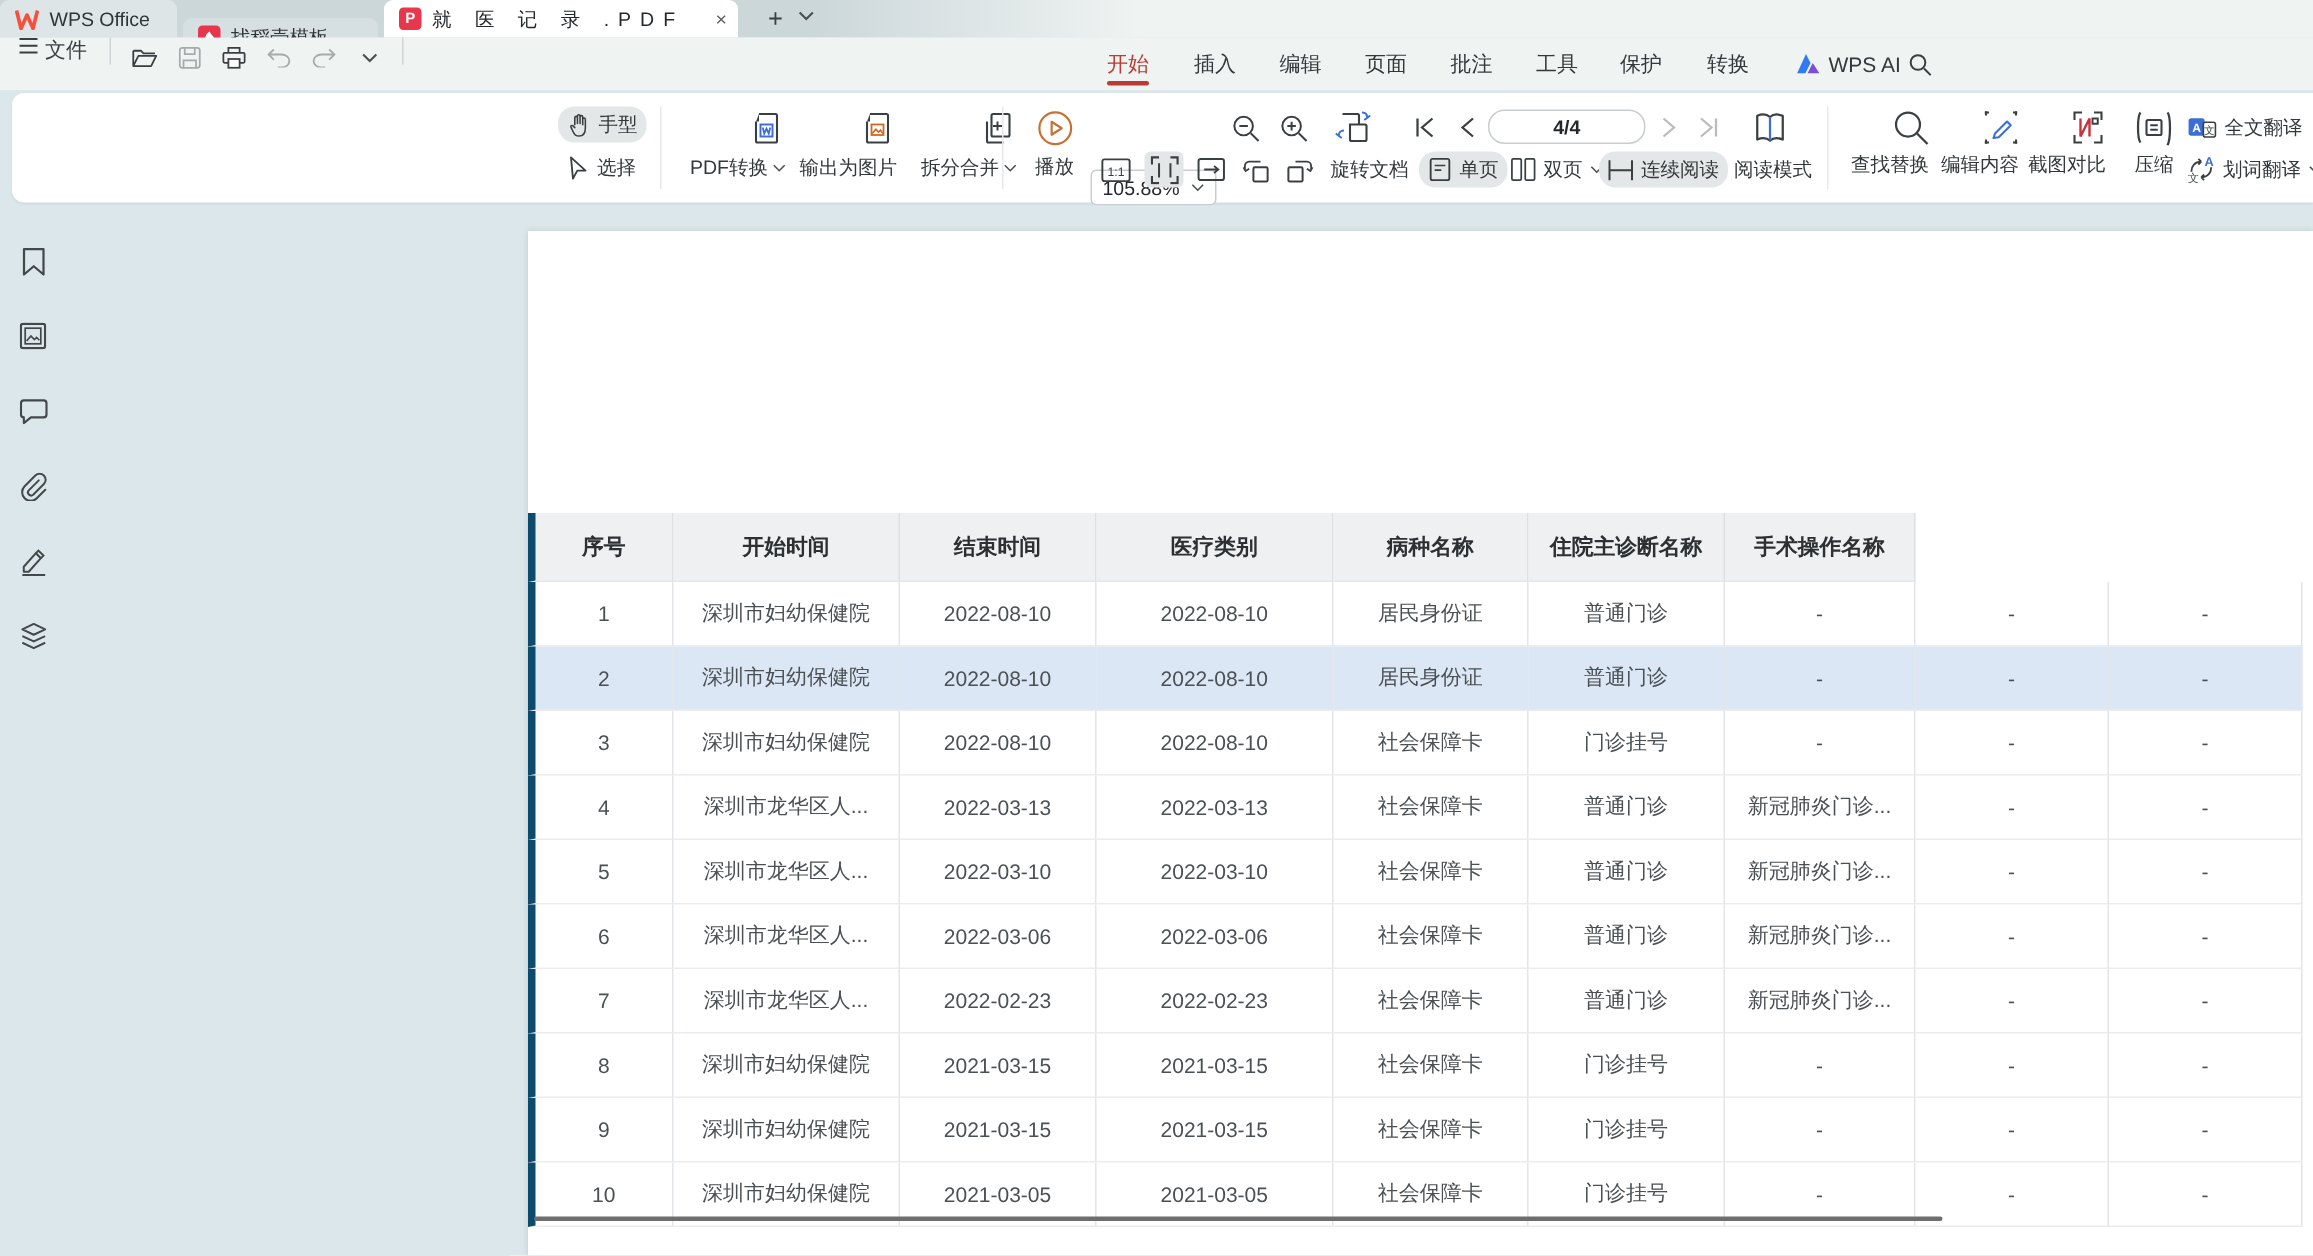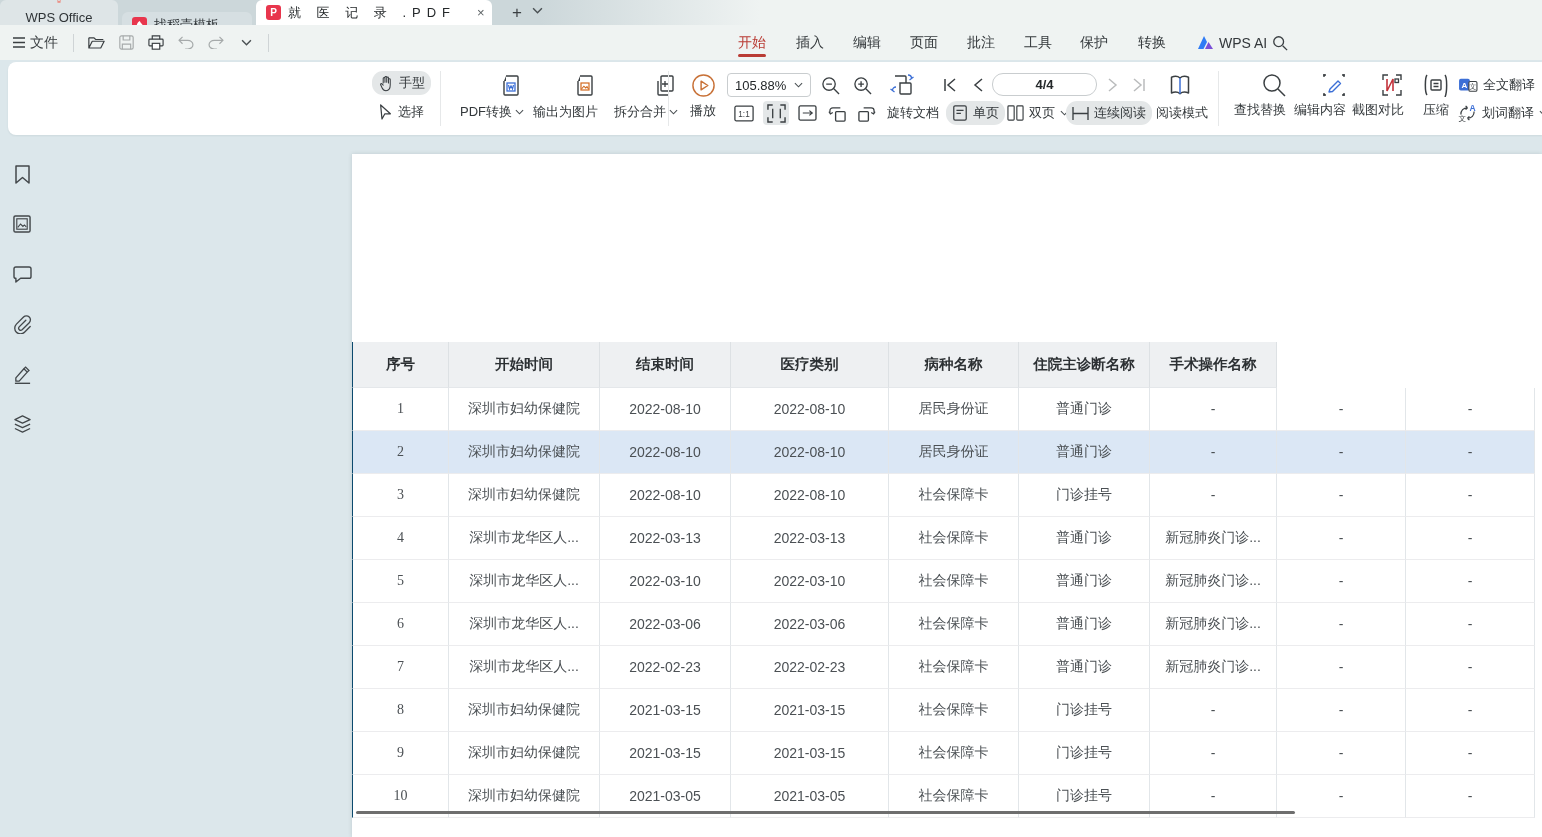--- a/index.html
+++ b/index.html
@@ -5,53 +5,53 @@
   * { margin:0; padding:0; box-sizing:border-box; }
   html,body { width:1542px; height:837px; overflow:hidden; }
   body { font-family:"Liberation Sans","DejaVu Sans",sans-serif; font-size:13px; color:#3a3f42;
          background:var(--doc-bg); position:relative; }
 
   
   .tabbar { position:absolute; top:0; left:0; width:1542px; height:25px;
             background:linear-gradient(90deg,var(--tabbar-bg) 0,var(--tabbar-bg) 540px,var(--menubar-bg) 760px,var(--menubar-bg) 100%); }
   .tab { position:absolute; top:0; height:25px; display:flex; align-items:center; gap:7px;
          padding:0 10px; border-radius:6px 6px 0 0; font-size:13px; color:#2f3437; cursor:default; }
-  .tab.t1 { left:0;  width:118px; background:#dee5e7;flex-direction:column; }
+  .tab.t1 { left:0;  width:118px; background:#dee5e7; }
   .tab.t2 { left:122px; width:130px; background:#d6dfe2;margin-top:12px; }
   .tab.t3 { left:256px; width:236px; background:#ffffff; }
   .tab3-title { letter-spacing:6px; white-space:nowrap; font-size:13px; color:#24282a; }
   .tab .spacer { flex:1; }
   .sq-icon { width:15px; height:15px; border-radius:3px; display:flex; align-items:center;
              justify-content:center; color:#fff; font-weight:bold; font-size:10px; flex:none; }
   .newtab { position:absolute; top:2px; left:506px; width:22px; height:21px; display:flex;
             align-items:center; justify-content:center; font-size:17px; color:#3a3f42; }
   .tabchev { position:absolute; top:7px; left:532px; }
   .xbtn { color:#5c6265; font-size:13px; }
 
   
   .menubar { position:absolute; top:25px; left:0; width:1542px; height:35px; background:var(--menubar-bg); }
-  .file-group { position:absolute; left:12px; top:0; height:35px; display:flex; align-items:center; gap:4px; }
+  .file-group { position:absolute; left:12px; top:0; height:35px; display:flex; align-items:flex-start; gap:4px; }
   .qicon { width:26px; height:26px; display:flex; align-items:center; justify-content:center; border-radius:4px; }
   .vsep-s { width:1px; height:18px; background:#cfd4d6; margin:0 5px; }
   .mi { position:absolute; top:0; height:35px; display:flex; align-items:center; font-size:14px; color:#33383b; padding:0 2px; }
   .mi.active { color:var(--accent); font-weight:normal; }
   .mi.active::after { content:""; position:absolute; left:2px; right:2px; bottom:3px; height:3px; background:var(--accent); border-radius:2px; }
 
   
   .panel { position:absolute; top:62px; left:8px; width:1534px; height:73px; background:#fff;
            border-radius:8px 0 0 8px; box-shadow:0 1px 2px rgba(40,60,70,.08); }
   .panel .abs { position:absolute; }
   .vsep { position:absolute; top:9px; width:1px; height:55px; background:#e6e8e9; }
   .pillbtn { display:flex; align-items:center; gap:5px; height:24px; padding:0 6px; border-radius:4px;
              font-size:13px; color:#33383b; white-space:nowrap; }
   .pillbtn.on { background:var(--toolbar-active);border-radius:11px; }
   .bigbtn { display:flex; flex-direction:column; align-items:flex-end; gap:4px; font-size:13px; color:#33383b; white-space:nowrap; }
   .bigbtn .lab { display:flex; align-items:center; gap:3px; }
   .combo { display:flex; align-items:center; justify-content:space-between; border:1px solid #c9cdcf;
-           border-radius:4px; height:24px; padding:0 7px; font-size:13px; color:#24282a; background:#fff; }
+           border-radius:4px; height:24px; padding:0 7px; font-size:13px; color:#24282a; background:#fff;margin-top:40px; }
   .pagebox { border:1px solid #c9cdcf; border-radius:11px; height:23px; display:flex; align-items:center;
              justify-content:center; font-size:13px; font-weight:bold; color:#24282a; background:#fff; }
   .iconbtn { display:flex; align-items:center; justify-content:center; border-radius:4px; }
   .iconbtn.on { background:var(--toolbar-active); }
 
   
   .docarea { position:absolute; top:137px; left:0; width:1542px; height:700px; background:var(--doc-bg); }
   .lsb { position:absolute; left:0; top:0; width:44px; height:700px; display:flex; flex-direction:column;
          align-items:center; padding-top:23px; gap:22px; }
   .lsb .qicon { width:28px; height:28px; }
@@ -59,21 +59,21 @@
           box-shadow:0 0 4px rgba(60,80,90,.18); }
 
   
   .ptable { position:absolute; left:0; top:188px; width:1183px; }
   .grid { display:grid; grid-template-columns:97px 151px 131px 158px 130px 131px 127px 129px 129px; }
   .cell { display:flex; align-items:center; justify-content:center; height:43px; font-size:14px;
           color:#4b5054; border-right:1px solid #e2e6e9; border-bottom:1px solid #ececee;
           white-space:nowrap; overflow:hidden; }
   .hrow .cell { height:46px; background:var(--header-bg); font-weight:bold; font-size:14.5px; color:#2c3033;
                 border-right:1px solid #dde1e4; border-bottom:1px solid #e4e7ea; }
-  .hrow .cell:first-child, .trow .cell:first-child { border-left:1px solid #0c4a6e;font-family:Liberation Serif, serif; }
+  .hrow .cell:first-child, .trow .cell:first-child { border-left:5px solid #0c4a6e; }
   .trow.hl .cell { background:var(--row-highlight); }
   .tbl-bottom { position:absolute; left:4px; top:657px; width:939px; height:3px; background:#6e6e6e; border-radius:2px; }
 
   svg { display:block; }
 </style>
 </head>
 <body>
 
 <div class="tabbar">
   <div class="tab t1">

